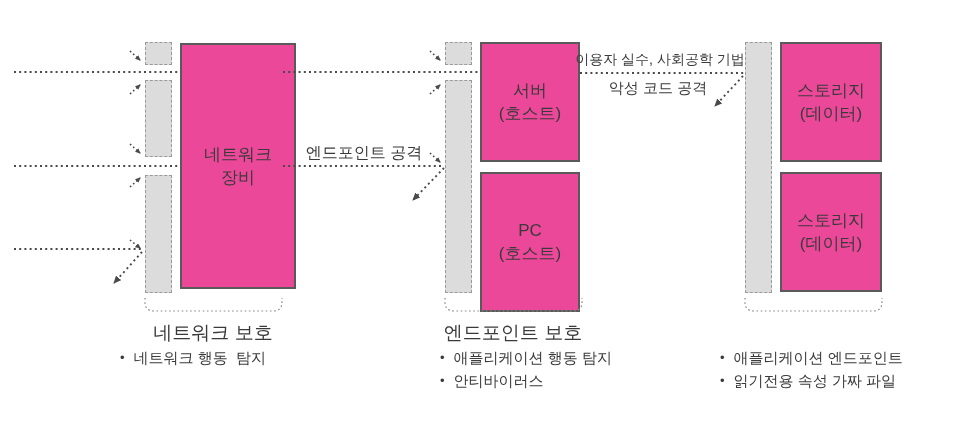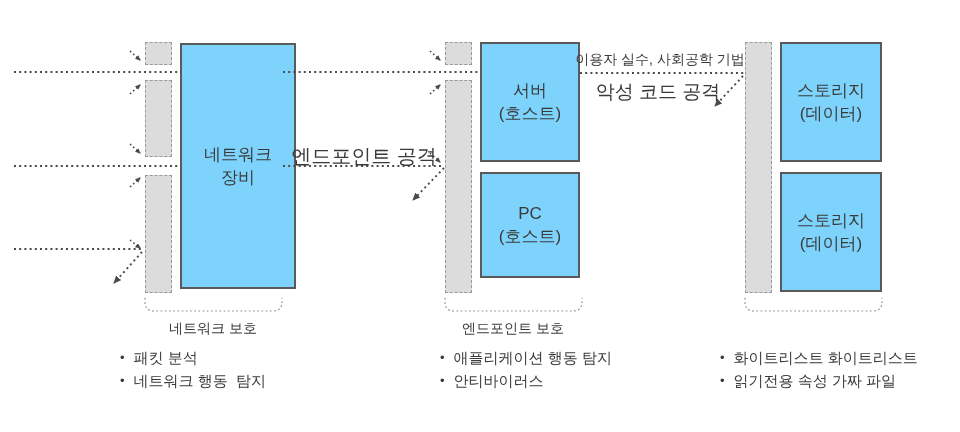--- a/index.html
+++ b/index.html
@@ -7,29 +7,29 @@
     position:relative;width:960px;height:432px;background:#ffffff;overflow:hidden;
     font-family:"Liberation Sans","DejaVu Sans",sans-serif;color:#3a3a3a;
   }
   
   .bar-seg{
     position:absolute;width:27px;box-sizing:border-box;
     background:#dcdcdc;border:1px dashed #9a9a9a;
   }
   
   .node{
-    position:absolute;box-sizing:border-box;background:#7dd3fc;
+    position:absolute;box-sizing:border-box;background:#ec4899;
     border:2px solid #5a5a5a;display:flex;flex-direction:column;
     align-items:center;justify-content:center;text-align:center;
     font-size:17px;line-height:23px;z-index:2;
   }
   
   .lbl{position:absolute;text-align:center;z-index:4;white-space:nowrap;}
-  .attack-lbl{font-size:19px;}
-  .section-lbl{font-size:14px;}
+  .attack-lbl{font-size:15px;}
+  .section-lbl{font-size:19px;}
   
   #lines{position:absolute;left:0;top:0;z-index:3;pointer-events:none;}
   .dot{stroke:#4a4a4a;stroke-width:1.9;fill:none;stroke-dasharray:2 3.2;}
   .tick{stroke:#4a4a4a;stroke-width:1.6;fill:none;stroke-dasharray:1.6 2.6;}
   .bracket{stroke:#8a8a8a;stroke-width:1.2;fill:none;stroke-dasharray:1.6 2.6;}
   
   .blist{position:absolute;z-index:4;list-style:none;margin:0;padding:0;
     font-size:15px;line-height:22px;}
   .blist li{white-space:pre;}
   .blist li::before{content:"\2022";font-size:13px;margin-right:9px;position:relative;top:-1px;}
@@ -51,21 +51,21 @@
   <div class="node" style="left:180px;top:43px;width:116px;height:246px;">
     <div>네트워크</div>
     <div>장비</div>
   </div>
 
   <div class="node" style="left:480px;top:42px;width:100px;height:120px;">
     <div>서버</div>
     <div>(호스트)</div>
   </div>
 
-  <div class="node" style="left:480px;top:172px;width:100px;height:106px;">
+  <div class="node" style="left:480px;top:172px;width:100px;height:140px;">
     <div>PC</div>
     <div>(호스트)</div>
   </div>
 
   <div class="node" style="left:780px;top:42px;width:102px;height:120px;">
     <div>스토리지</div>
     <div>(데이터)</div>
   </div>
 
   <div class="node" style="left:780px;top:172px;width:102px;height:120px;">
@@ -102,37 +102,36 @@
     <path class="tick" d="M430,51 L440,60" marker-end="url(#ahs)"></path>
     <path class="tick" d="M430,94 L440,85" marker-end="url(#ahs)"></path>
     <path class="tick" d="M430,153 L440,162" marker-end="url(#ahs)"></path>
 
     <path class="bracket" d="M145,298 V302 Q145,311 154,311 H273 Q282,311 282,302 V298"></path>
     <path class="bracket" d="M445,298 V302 Q445,311 454,311 H573 Q582,311 582,302 V298"></path>
     <path class="bracket" d="M745,298 V302 Q745,311 754,311 H873 Q882,311 882,302 V298"></path>
   </svg>
 
 
-  <div class="lbl attack-lbl" style="left:285px;top:143px;width:158px;font-size:20px;">엔드포인트 공격</div>
+  <div class="lbl attack-lbl" style="left:285px;top:143px;width:158px;font-size:16px;">엔드포인트 공격</div>
 
   <div class="lbl attack-lbl" style="left:575px;top:51px;width:170px;font-size:14px;">이용자 실수, 사회공학 기법</div>
 
   <div class="lbl attack-lbl" style="left:588px;top:79px;width:140px;">악성 코드 공격</div>
 
   <div class="lbl section-lbl" style="left:133px;top:320px;width:160px;">네트워크 보호</div>
   <div class="lbl section-lbl" style="left:433px;top:320px;width:160px;">엔드포인트 보호</div>
 
   <ul class="blist" style="left:120px;top:347px;">
-    <li>패킷 분석</li>
     <li>네트워크 행동  탐지</li>
   </ul>
 
   <ul class="blist" style="left:440px;top:347px;">
     <li>애플리케이션 행동 탐지</li>
     <li>안티바이러스</li>
   </ul>
 
   <ul class="blist" style="left:720px;top:347px;">
-    <li>화이트리스트 화이트리스트</li>
+    <li>애플리케이션 엔드포인트</li>
     <li>읽기전용 속성 가짜 파일</li>
   </ul>
 
 </div>
 
 </body></html>

